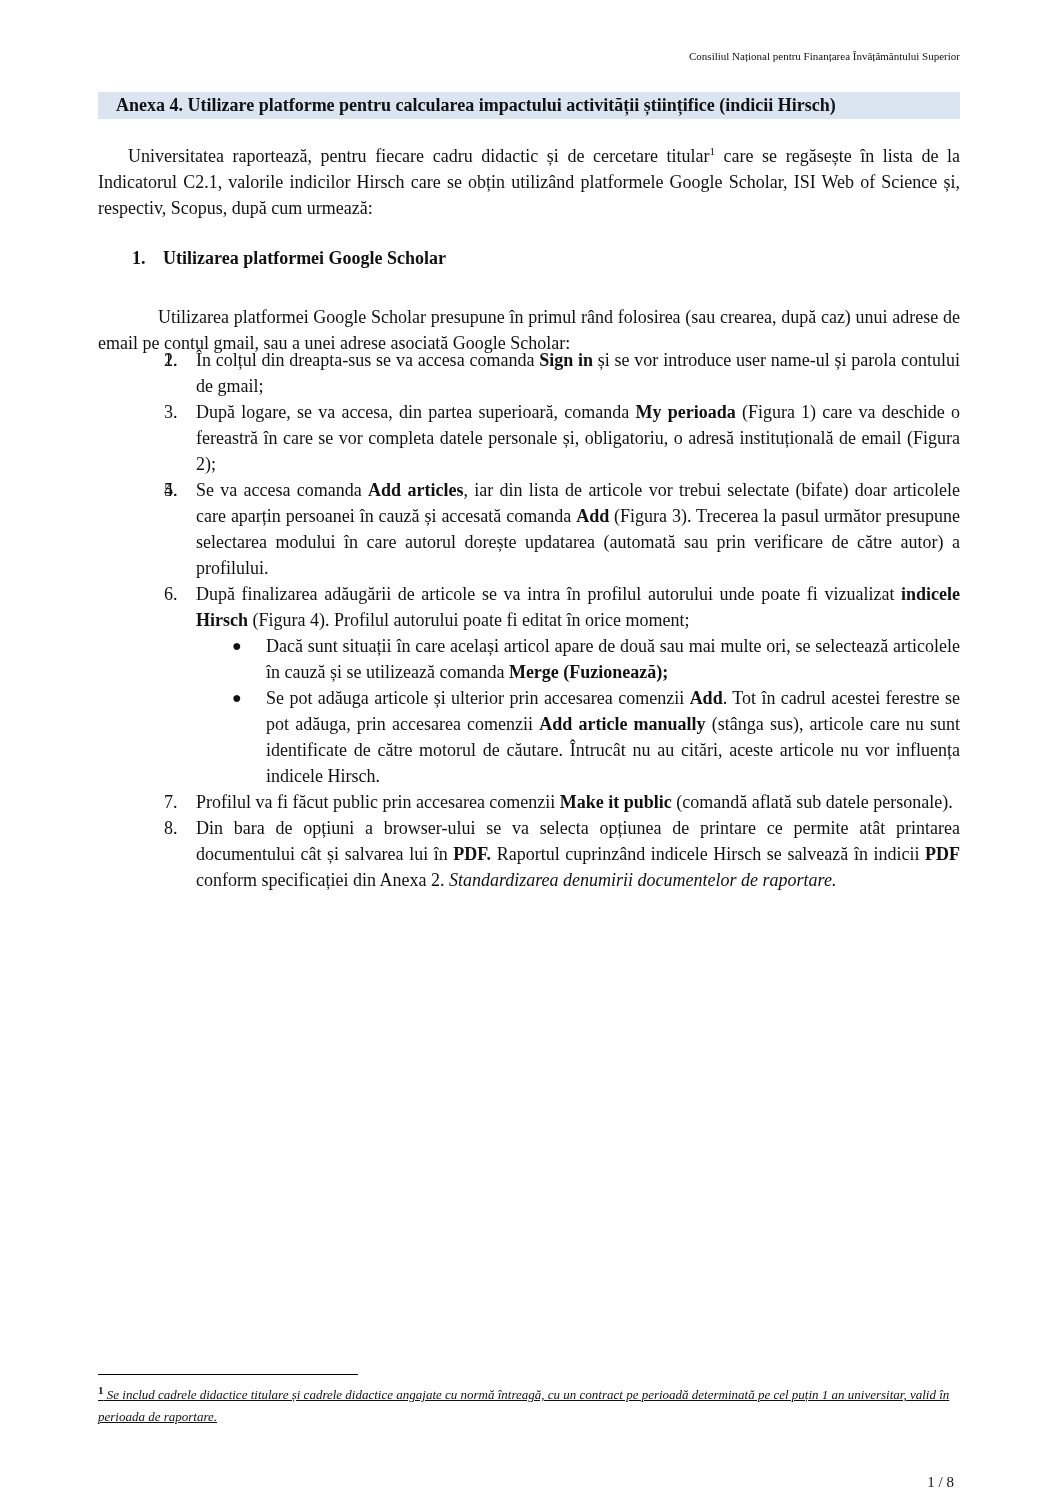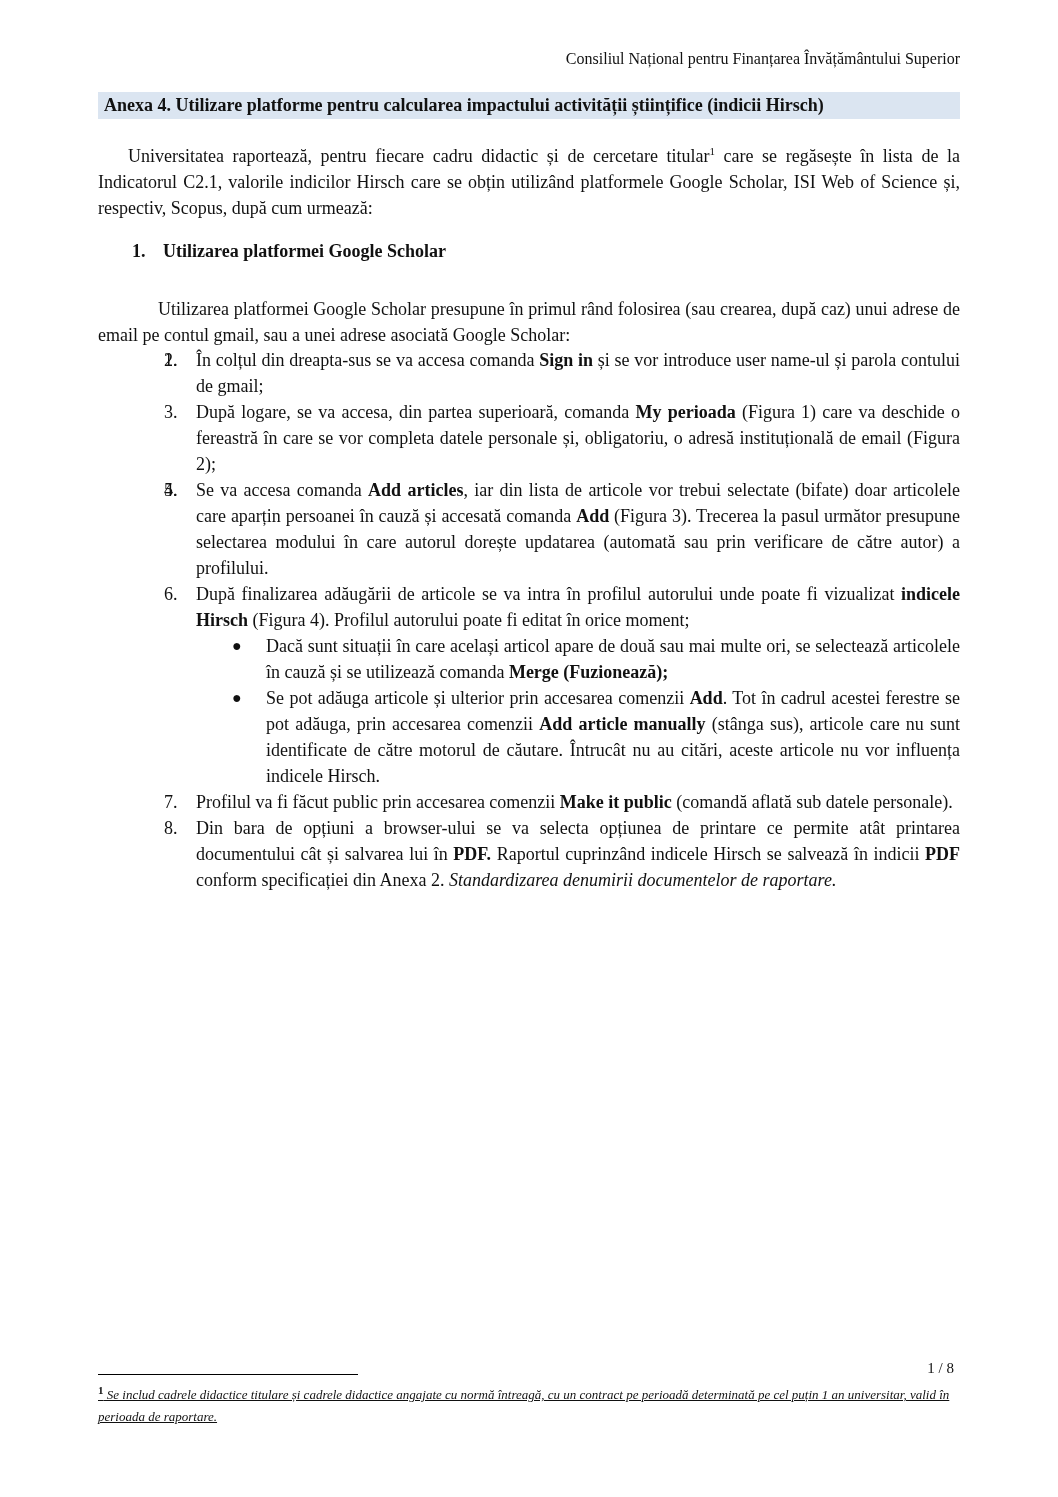--- a/index.html
+++ b/index.html
@@ -1,43 +1,43 @@
 <!DOCTYPE html>
 <html><head>
   <meta charset="utf-8">
   <style>
     html, body { margin: 0; padding: 0; background: #ffffff; }
     body { width: 1058px; height: 1497px; position: relative; overflow: hidden;
            font-family: "Liberation Serif", "DejaVu Serif", serif; color: #111; }
-    .page-header { position: absolute; top: 50px; right: 98px; font-size: 16px; }
+    .page-header { position: absolute; top: 50px; right: 98px; font-size: 11px; }
     .section-title { position: absolute; top: 92px; left: 98px; width: 862px; height: 27px;
                      background: #dbe5f1; font-weight: bold; font-size: 18px; line-height: 27px;
-                     padding-left: 6px; box-sizing: border-box; }
+                     padding-left: 18px; box-sizing: border-box; }
     .para { position: absolute; left: 98px; width: 862px; font-size: 18px; line-height: 26px;
             text-align: justify; }
     .intro { top: 143px; text-indent: 30px; }
     sup { font-size: 11px; vertical-align: super; line-height: 0; }
-    .h1 { position: absolute; top: 241px; left: 132px; font-size: 18px; font-weight: bold; }
+    .h1 { position: absolute; top: 248px; left: 132px; font-size: 18px; font-weight: bold; }
     .h1 .num { display: inline-block; width: 31px; }
-    .scholar-intro { top: 296px; text-indent: 60px; }
+    .scholar-intro { top: 304px; text-indent: 60px; }
     ol.steps { position: absolute; top: 347px; left: 196px; width: 764px; margin: 0; padding: 0;
                list-style: none; font-size: 18px; line-height: 26px; text-align: justify; }
     ol.steps > li { position: relative; margin: 0 0 0 0; }
     ol.steps > li .num { position: absolute; left: -32px; top: 0; }
     ul.bullets { list-style: none; margin: 0; padding: 0 0 0 70px; }
     ul.bullets li { position: relative; }
     ul.bullets li .bullet { position: absolute; left: -34px; top: 0; font-size: 16px; }
     b { font-weight: bold; }
     i { font-style: italic; }
     .footnote-rule { position: absolute; top: 1374px; left: 98px; width: 260px; height: 0;
                      border-top: 1.5px solid #000; }
     .footnote { position: absolute; top: 1379px; left: 98px; width: 862px; font-size: 13px;
                 line-height: 22px; font-style: italic; text-decoration: underline; }
     .footnote .fn-mark { font-style: normal; font-weight: bold; font-size: 11px; vertical-align: super; }
-    .page-number { position: absolute; top: 1360px; right: 104px; font-size: 15px; }
+    .page-number { position: absolute; top: 1474px; right: 104px; font-size: 15px; }
   </style>
 </head>
 <body>
 
 <div class="page-header">Consiliul Național pentru Finanțarea Învățământului Superior</div>
 
 <div class="section-title">Anexa 4. Utilizare platforme pentru calcularea impactului activității științifice (indicii Hirsch)</div>
 
 <div class="para intro"><span>Universitatea raportează, pentru fiecare cadru didactic și de cercetare titular</span><sup>1</sup><span> care se regăsește în lista de la Indicatorul C2.1, valorile indicilor Hirsch care se obțin utilizând platformele Google Scholar, ISI Web of Science și, respectiv, Scopus, după cum urmează:</span></div>
 

